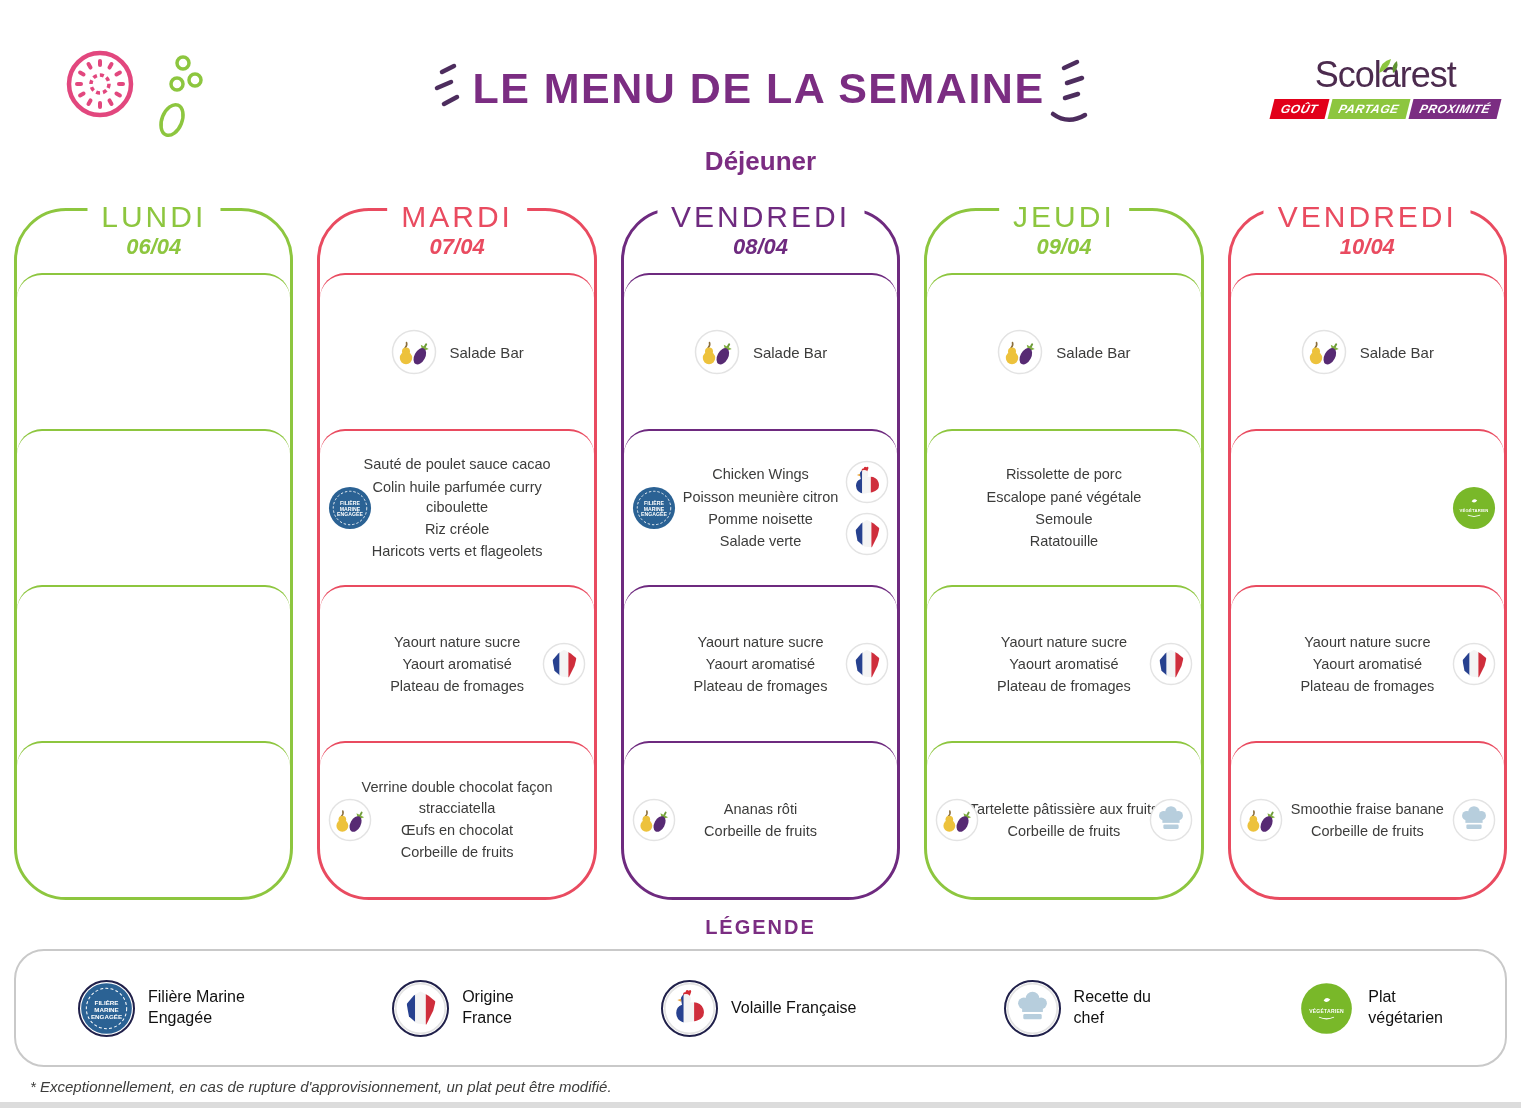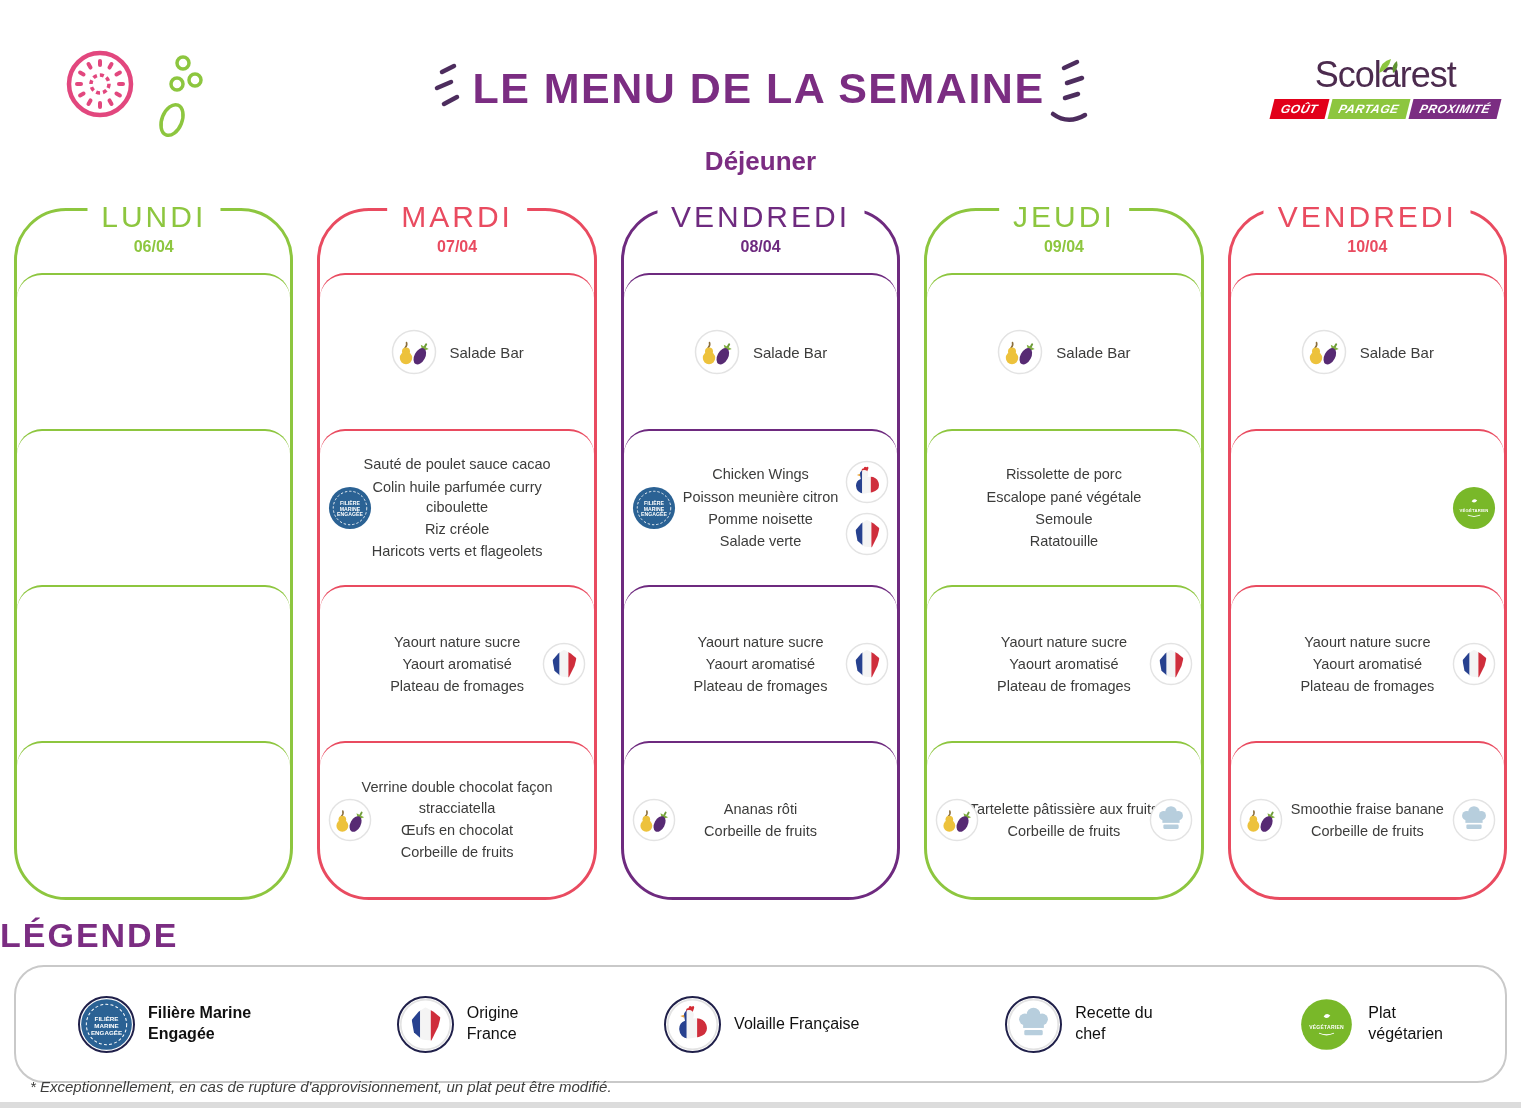--- a/index.html
+++ b/index.html
@@ -18,40 +18,40 @@
   .brand-leaves{position:absolute;top:-12px;left:56px;}
   .brand-tags{display:flex;gap:3px;margin-top:3px;transform:skewX(-14deg);justify-content:center;}
   .tag{color:#fff;font-style:italic;font-weight:700;font-size:12px;padding:3px 9px;letter-spacing:.5px;white-space:nowrap;}
   .tag-0{background:var(--color-tag_gout,#e2001a);}
   .tag-1{background:var(--color-tag_partage,#8dc63f);}
   .tag-2{background:var(--color-tag_proximite,#7b2d82);}
   .days{display:flex;gap:24px;padding:0 14px;margin-top:6px;}
   .day-col{flex:1;position:relative;padding-top:20px;min-width:0;}
   .day-name{position:absolute;top:12px;left:50%;transform:translateX(-50%);background:#fff;padding:0 14px;font-size:30px;font-weight:400;letter-spacing:3px;color:var(--c);white-space:nowrap;z-index:2;}
   .day-box{border:3px solid var(--c);border-radius:52px;height:692px;display:flex;flex-direction:column;background:#fff;}
-  .day-date{height:62px;flex:none;display:flex;align-items:center;justify-content:center;font-size:16px;font-weight:700;color:var(--c);padding-top:10px;}
+  .day-date{height:62px;flex:none;display:flex;align-items:center;justify-content:center;font-size:22px;font-weight:700;color:var(--c);padding-top:10px;font-style:italic;}
   .day-section{flex:1;border-top:2.5px solid var(--c);position:relative;display:flex;align-items:center;justify-content:center;text-align:center;min-height:0;border-radius:25px;}
   .day-section .section-text{width:100%;padding:4px 28px;font-size:14.5px;line-height:1.4;}
   .menu-line{margin:2px 0;}
   .icons{position:absolute;top:50%;transform:translateY(-50%);display:flex;flex-direction:column;gap:8px;z-index:1;}
   .icons-left{left:8px;}
   .icons-right{right:8px;}
   .menu-icon{display:inline-block;flex:none;}
   .menu-icon svg{display:block;width:100%;height:100%;}
   .day-section.inline{gap:13px;}
   .day-section.inline .section-text{width:auto;padding:0;font-size:15px;}
   .legend{margin-top:16px;}
-  .legend-title{font-size:34px;font-weight:800;letter-spacing:2px;color:var(--color-title,#7b2d82);}
+  .legend-title{text-align:center;font-size:20px;font-weight:800;letter-spacing:2px;color:var(--color-title,#7b2d82);}
   .legend-box{margin:10px 14px 0;border:2px solid #c9c9c9;border-radius:30px;height:118px;display:flex;align-items:center;justify-content:space-between;padding:0 62px;}
   .legend-item{display:flex;align-items:center;gap:13px;}
   .legend-icon{width:57px;height:57px;border-radius:50%;border:2px solid #20204a;flex:none;overflow:hidden;}
   .legend-icon.no-ring{border-color:transparent;}
   .legend-icon svg{display:block;width:100%;height:100%;}
   .legend-label{font-size:16px;line-height:1.3;white-space:pre-line;color:#101010;}
-  .legend-label.bold{font-weight:700;}
+  .legend-label.bold{font-weight:400;}
   .footnote{position:absolute;left:30px;bottom:13px;font-style:italic;font-size:15px;color:#3c3c3b;}
   .bottom-edge{position:absolute;left:0;right:0;bottom:0;height:6px;background:#dcdcdc;}
 </style>
 </head>
 <body>
 
 <div class="page">
 
   <header class="header">
     <span class="deco-fruit">

